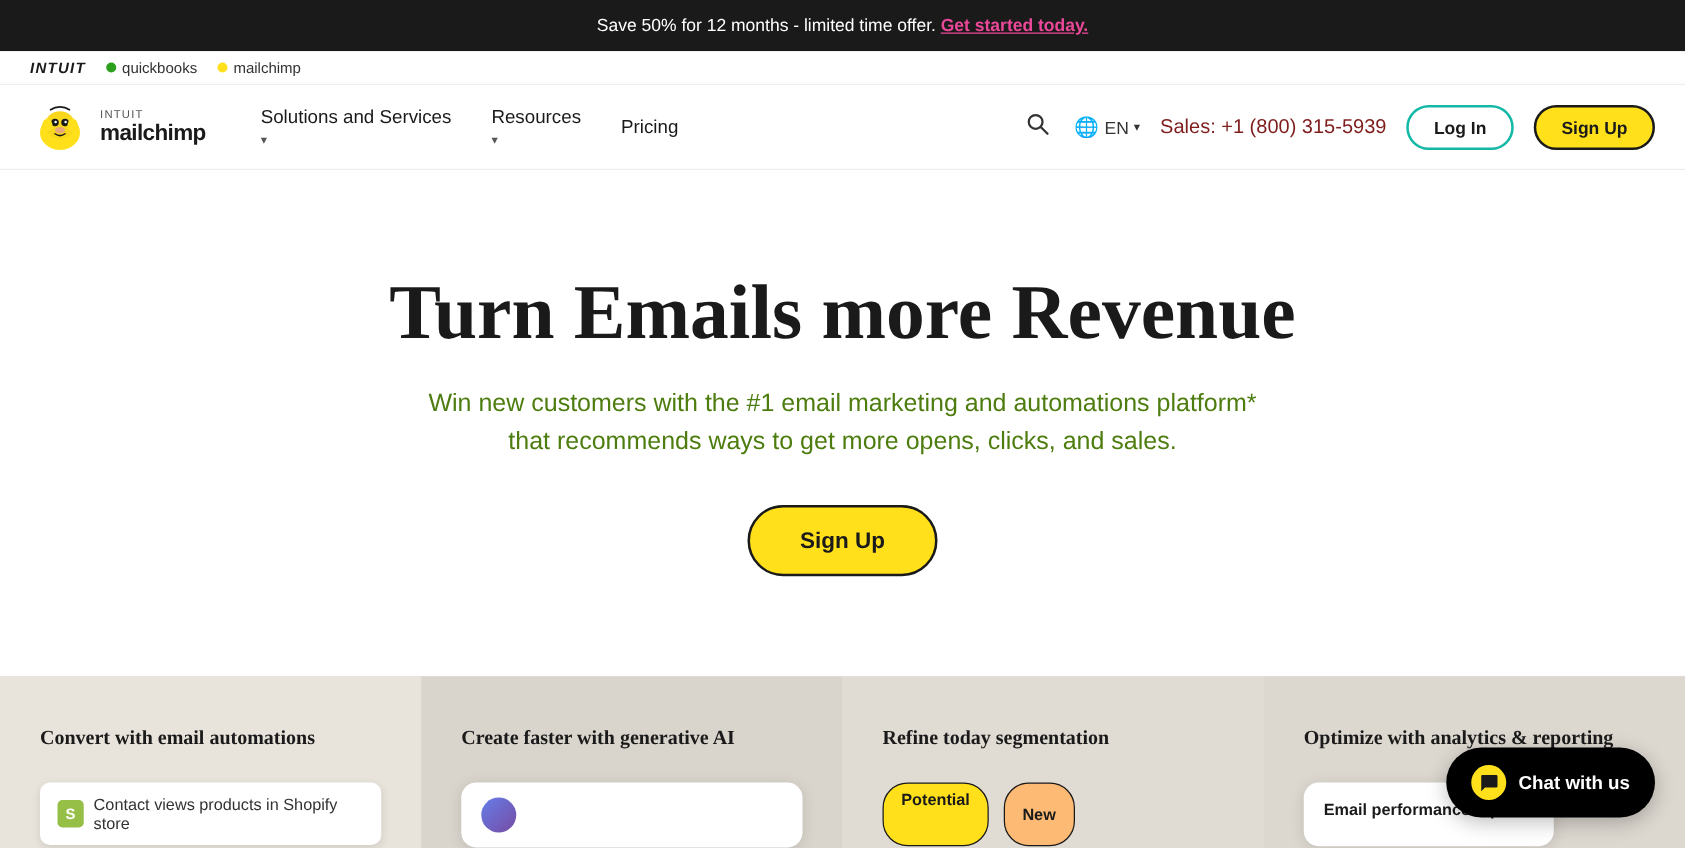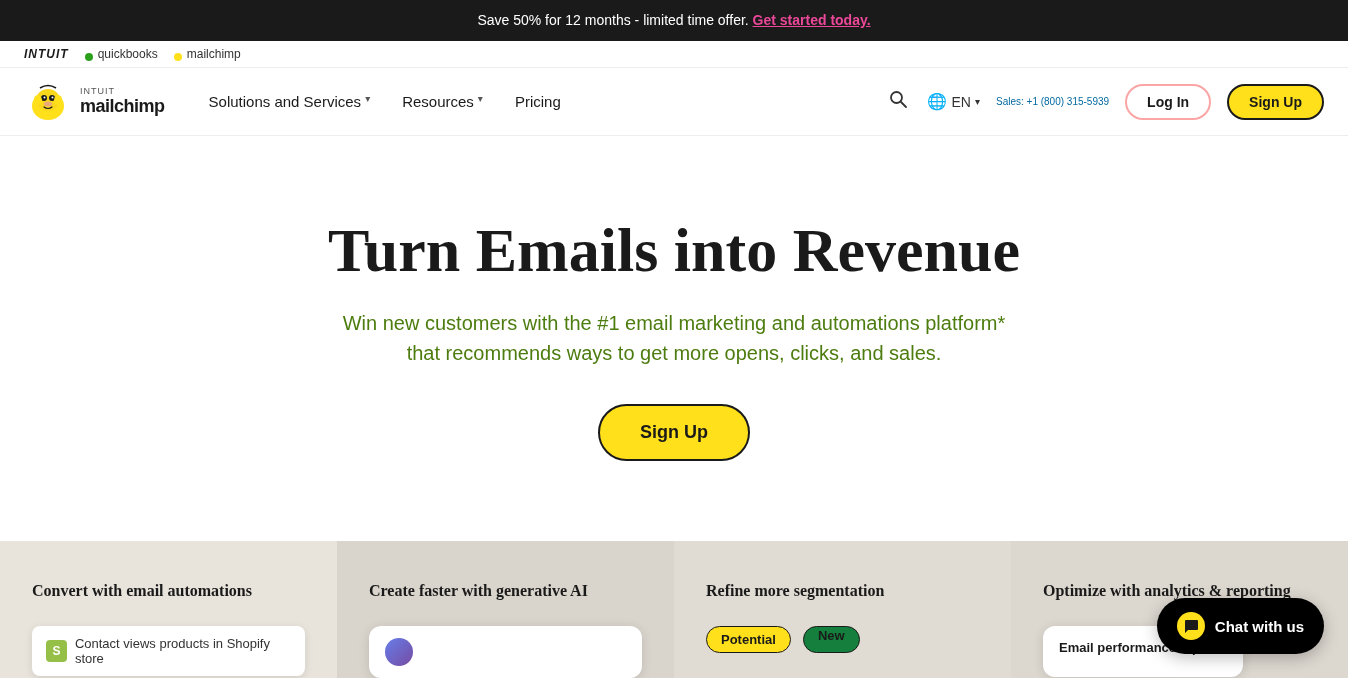--- a/index.html
+++ b/index.html
@@ -31,21 +31,21 @@
     }
     .intuit-bar .intuit-logo {
       font-size: 12px;
       font-weight: 700;
       color: #1a1a1a;
       letter-spacing: 1px;
       font-style: italic;
     }
     .intuit-bar .intuit-product {
       display: flex;
-      align-items: flex-end;
+      align-items: center;
       gap: 5px;
       font-size: 12px;
       color: #333;
     }
     .intuit-bar .intuit-product .qb-dot {
       width: 8px; height: 8px; border-radius: 50%; background: #2CA01C; display: inline-block;
     }
     .intuit-bar .intuit-product .mc-dot {
       width: 8px; height: 8px; border-radius: 50%; background: #FFE01B; display: inline-block;
     }
@@ -97,20 +97,21 @@
     .nav-link {
       display: flex;
       align-items: flex-start;
       gap: 4px;
       padding: 8px 12px;
       font-size: 15px;
       color: #1a1a1a;
       text-decoration: none;
       cursor: pointer;
       white-space: nowrap;
+      flex-direction: column;
     }
     .nav-link .chevron {
       font-size: 10px;
       color: #555;
     }
     .nav-right {
       display: flex;
       align-items: center;
       gap: 16px;
     }
@@ -127,26 +128,26 @@
       align-items: center;
       gap: 4px;
       font-size: 14px;
       color: #333;
       cursor: pointer;
     }
     .lang-globe {
       font-size: 16px;
     }
     .sales-phone {
-      font-size: 10px;
-      color: #0369a1;
+      font-size: 16px;
+      color: #7f1d1d;
       white-space: nowrap;
     }
     .btn-login {
-      border: 2px solid #fca5a5;
+      border: 2px solid #14b8a6;
       background: #fff;
       color: #1a1a1a;
       padding: 8px 20px;
       border-radius: 24px;
       font-size: 14px;
       font-weight: 600;
       cursor: pointer;
     }
     .btn-signup-nav {
       background: #FFE01B;
@@ -263,24 +264,24 @@
     .badge-potential {
       background: #FFE01B;
       border: 1.5px solid #1a1a1a;
       border-radius: 20px;
       padding: 5px 14px;
       font-size: 13px;
       font-weight: 600;
       color: #1a1a1a;
     }
     .badge-new {
-      background: #15803d;
+      background: #fdba74;
       border: 1.5px solid #1a1a1a;
       border-radius: 20px;
-      padding: 1px 14px;
+      padding: 17px 14px;
       font-size: 13px;
       font-weight: 600;
       color: #1a1a1a;
     }
 
     
     .email-report-card {
       background: #fff;
       border-radius: 12px;
       padding: 14px 16px;
@@ -386,21 +387,21 @@
       <span>EN</span>
       <span style="font-size:10px">▾</span>
     </div>
     <span class="sales-phone">Sales: +1 (800) 315-5939</span>
     <button class="btn-login">Log In</button>
     <button class="btn-signup-nav">Sign Up</button>
   </div>
 </nav>
 
 <section class="hero">
-  <h1>Turn Emails into Revenue</h1>
+  <h1>Turn Emails more Revenue</h1>
   <p>Win new customers with the #1 email marketing and automations platform*<br>that recommends ways to get more opens, clicks, and sales.</p>
   <button class="btn-signup-hero">Sign Up</button>
 </section>
 
 <div class="feature-cards">
 
   <div class="feature-card">
     <h3>Convert with email automations</h3>
     <div class="shopify-card-small">
       <div class="shopify-icon">S</div>
@@ -415,21 +416,21 @@
         <div class="assist-avatar">
           
         </div>
 
       </div>
 
     </div>
   </div>
 
   <div class="feature-card">
-    <h3>Refine more segmentation</h3>
+    <h3>Refine today segmentation</h3>
     <div class="badge-row">
       <span class="badge-potential">Potential</span>
       <span class="badge-new">New</span>
     </div>
 
   </div>
 
   <div class="feature-card">
     <h3>Optimize with analytics &amp; reporting</h3>
     <div class="email-report-card">

